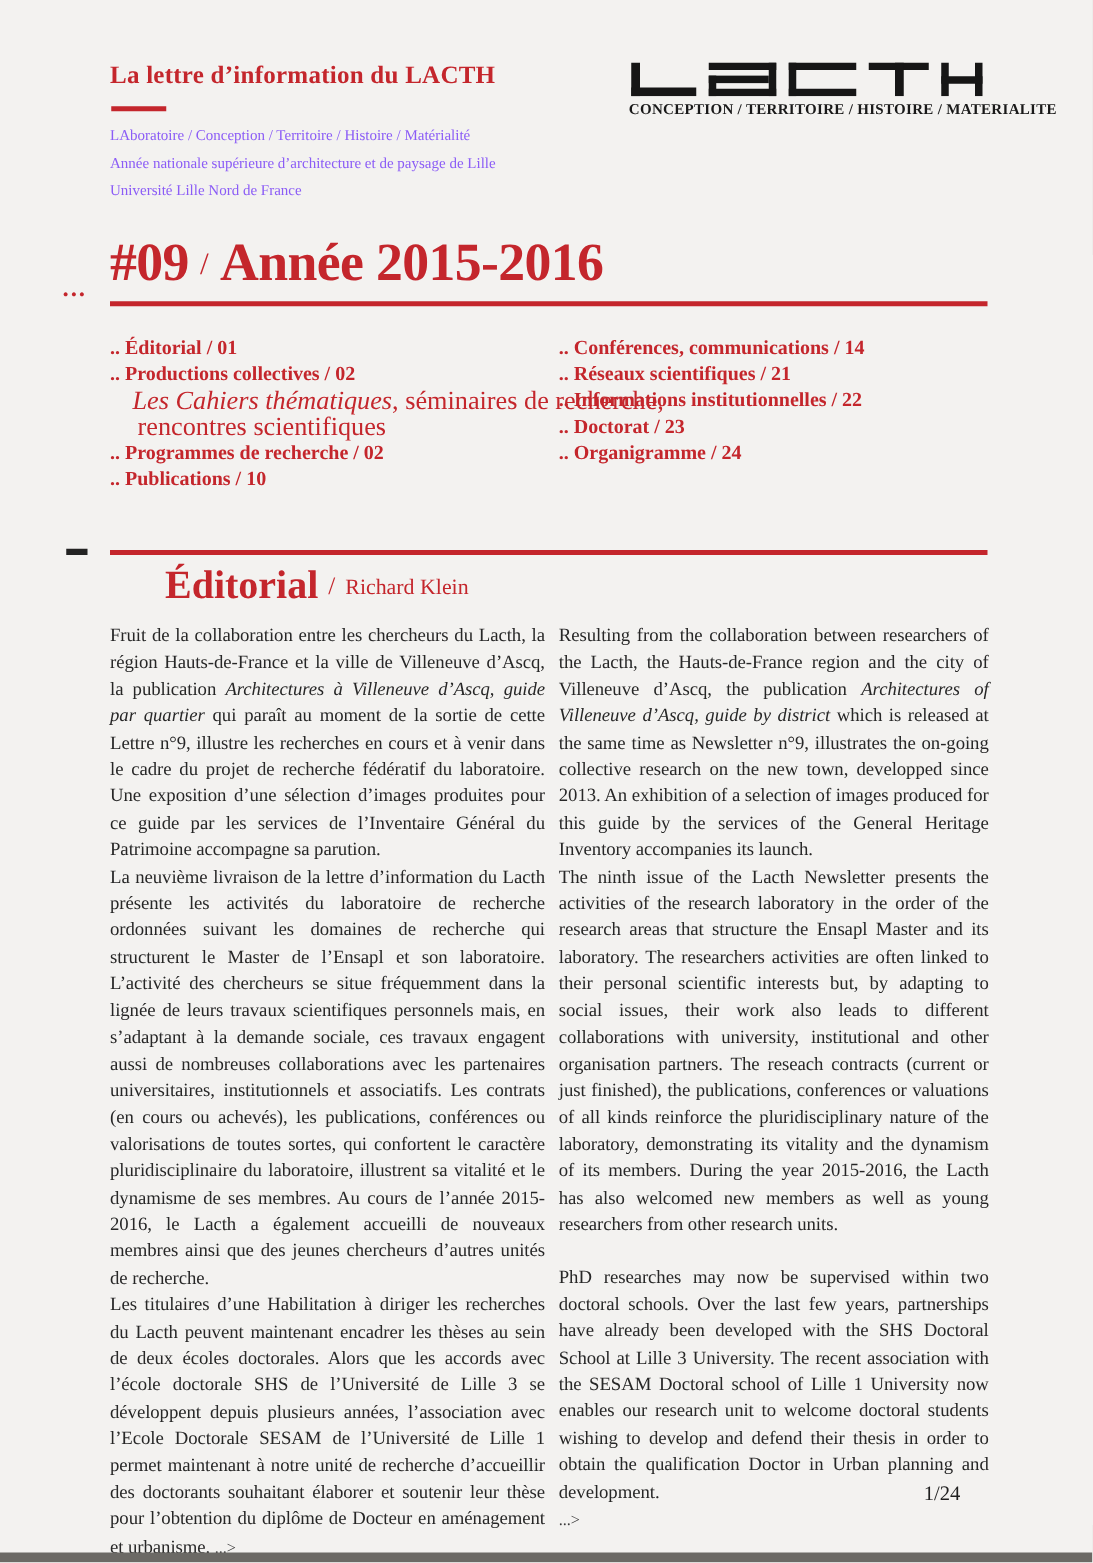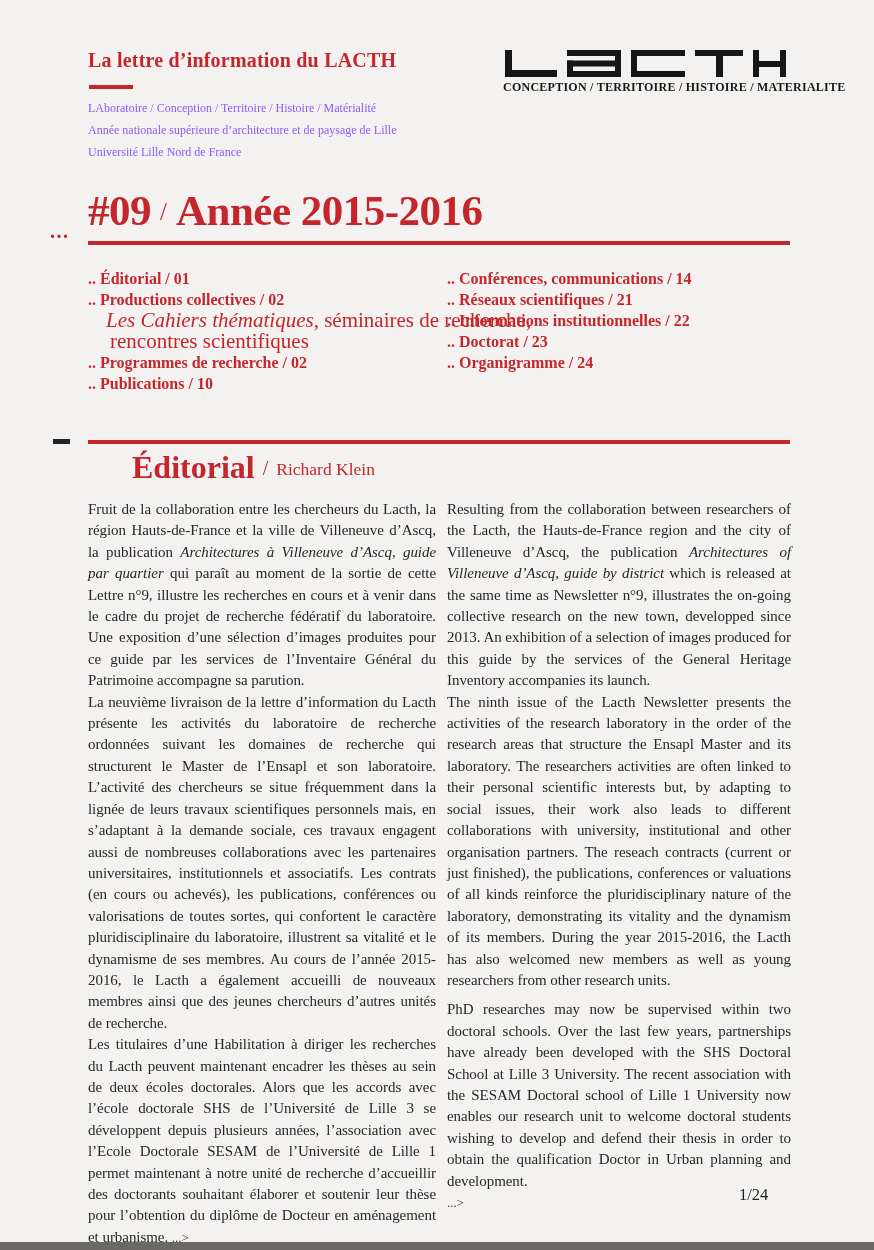--- a/index.html
+++ b/index.html
@@ -43,21 +43,21 @@
   .ed-heading{position:absolute;left:88px;top:449px;color:var(--red);white-space:nowrap;margin-left:44px;}
   .ed-title{font-size:32px;font-weight:bold;}
   .ed-sep{font-size:20px;margin:0 8px;position:relative;top:-3px;}
   .ed-author{font-size:17.5px;position:relative;top:-3px;}
 
   
   .col{position:absolute;top:499px;font-size:15px;line-height:21.4px;text-align:justify;color:var(--ink);letter-spacing:-.05px;}
   .col-left{left:88px;width:348px;}
   .col-right{left:447px;width:344px;}
   .col p{margin:0;}
-  .col p.gap{margin-top:8px;}
+  .col p.gap{margin-top:21px;}
   .cont-marker{font-size:13px;color:#3a3a3a;}
 
   
   .page-number{position:absolute;left:739px;top:1185px;font-size:16.5px;color:#1f1f1f;}
   .footer-bar{position:absolute;left:0;top:1242px;width:874px;height:8px;background:#6b6965;}
 </style>
 </head>
 <body>
 
 <div class="page">

